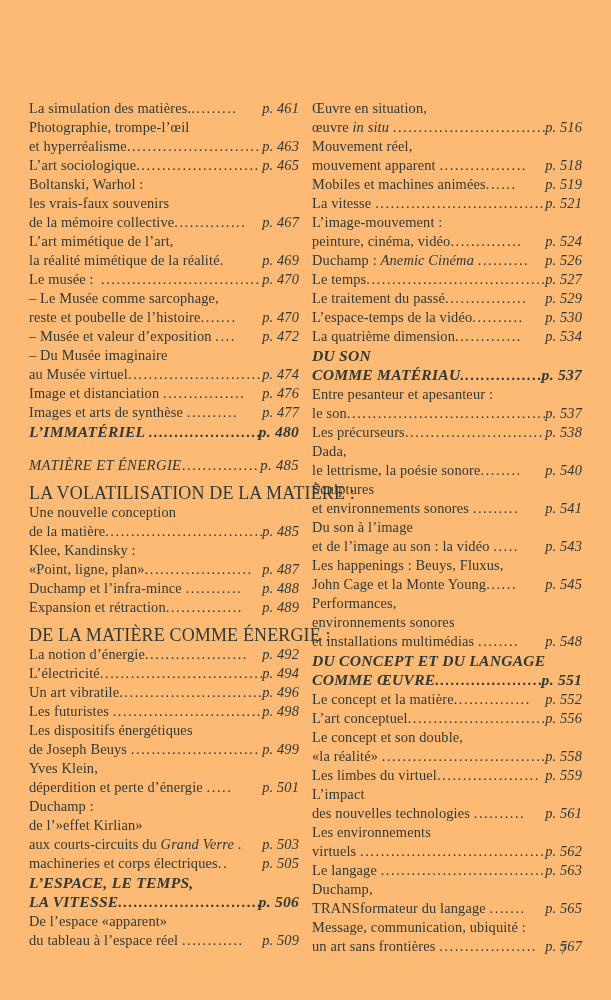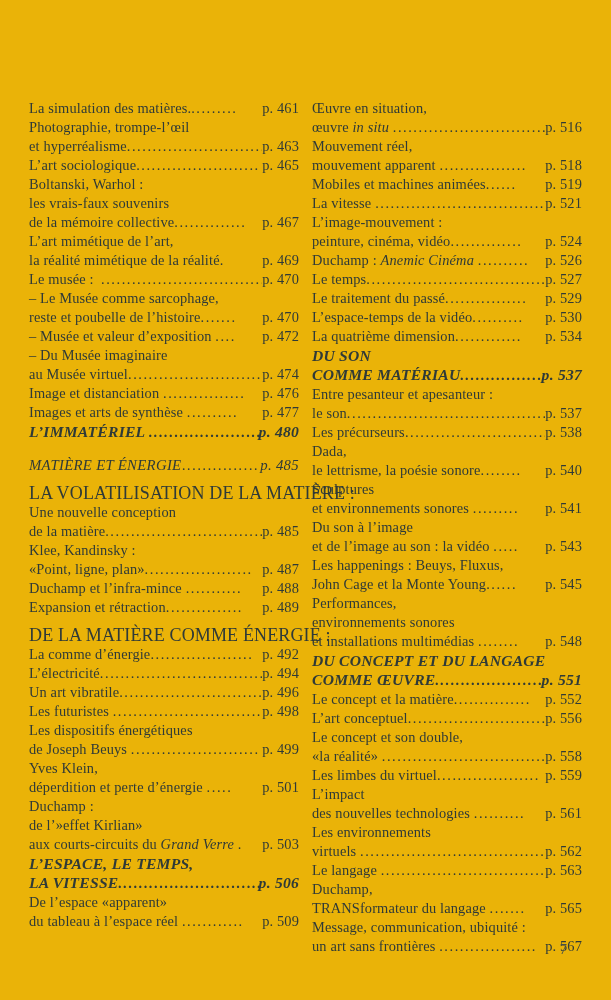--- a/index.html
+++ b/index.html
@@ -13,21 +13,21 @@
     font-family: "Liberation Serif", "DejaVu Serif", serif;
     color: #2f3a38;
     overflow: hidden;
     position: relative;
   }
 
   
   .page {
     position: absolute;
     inset: 0;
-    background: #eab308;
+    background: #fdba74;
   }
 
   .columns {
     position: absolute;
     top: 99px;
     left: 29px;
     width: 553px;
     display: flex;
     gap: 13px;
   }
@@ -59,20 +59,21 @@
     overflow: hidden;
     white-space: nowrap;
     min-width: 0;
     letter-spacing: 1.55px;
     font-size: 14.4px;
     transform: translateY(-0.5px);
   }
   .ln .pg {
     flex: 0 0 auto;
     white-space: pre;
+    font-style: italic;
   }
 
   
   .e-normal .txt { }
 
   .e-dash .txt { }
 
   .e-subhead {
     margin-top: 9px;
   }
@@ -176,21 +177,21 @@
         <div class="entry e-normal">
           <div class="ln"><span class="txt">Duchamp et l’infra-mince </span><span class="leader">...........</span><span class="pg">p. 488</span></div>
         </div>
         <div class="entry e-normal">
           <div class="ln"><span class="txt">Expansion et rétraction</span><span class="leader">...............</span><span class="pg">p. 489</span></div>
         </div>
         <div class="entry e-subhead">
           <div class="ln"><span class="txt">DE LA MATIÈRE COMME ÉNERGIE :</span></div>
         </div>
         <div class="entry e-normal">
-          <div class="ln"><span class="txt">La comme d’énergie</span><span class="leader">....................</span><span class="pg">p. 492</span></div>
+          <div class="ln"><span class="txt">La notion d’énergie</span><span class="leader">....................</span><span class="pg">p. 492</span></div>
         </div>
         <div class="entry e-normal">
           <div class="ln"><span class="txt">L’électricité</span><span class="leader">....................................</span><span class="pg">p. 494</span></div>
         </div>
         <div class="entry e-normal">
           <div class="ln"><span class="txt">Un art vibratile</span><span class="leader">...............................</span><span class="pg">p. 496</span></div>
         </div>
         <div class="entry e-normal">
           <div class="ln"><span class="txt">Les futuristes </span><span class="leader">..............................</span><span class="pg">p. 498</span></div>
         </div>
@@ -201,20 +202,21 @@
         <div class="entry e-normal">
           <div class="ln"><span class="txt">Yves Klein,</span></div>
           <div class="ln"><span class="txt">déperdition et perte d’énergie </span><span class="leader">.....</span><span class="pg">p. 501</span></div>
         </div>
         <div class="entry e-normal">
           <div class="ln"><span class="txt">Duchamp :</span></div>
           <div class="ln"><span class="txt">de l’»effet Kirlian»</span></div>
           <div class="ln"><span class="txt">aux courts-circuits du </span><i class="ital">Grand Verre</i><span class="txt"> </span><span class="leader">.</span><span class="pg">p. 503</span></div>
         </div>
         <div class="entry e-normal">
+          <div class="ln"><span class="txt">machineries et corps électriques</span><span class="leader">..</span><span class="pg">p. 505</span></div>
         </div>
         <div class="entry e-major">
           <div class="ln"><span class="txt">L’ESPACE, LE TEMPS,</span></div>
           <div class="ln"><span class="txt">LA VITESSE</span><span class="leader">.............................</span><span class="pg">p. 506</span></div>
         </div>
         <div class="entry e-normal">
           <div class="ln"><span class="txt">De l’espace «apparent»</span></div>
           <div class="ln"><span class="txt">du tableau à l’espace réel </span><span class="leader">............</span><span class="pg">p. 509</span></div>
         </div>
       </div>

